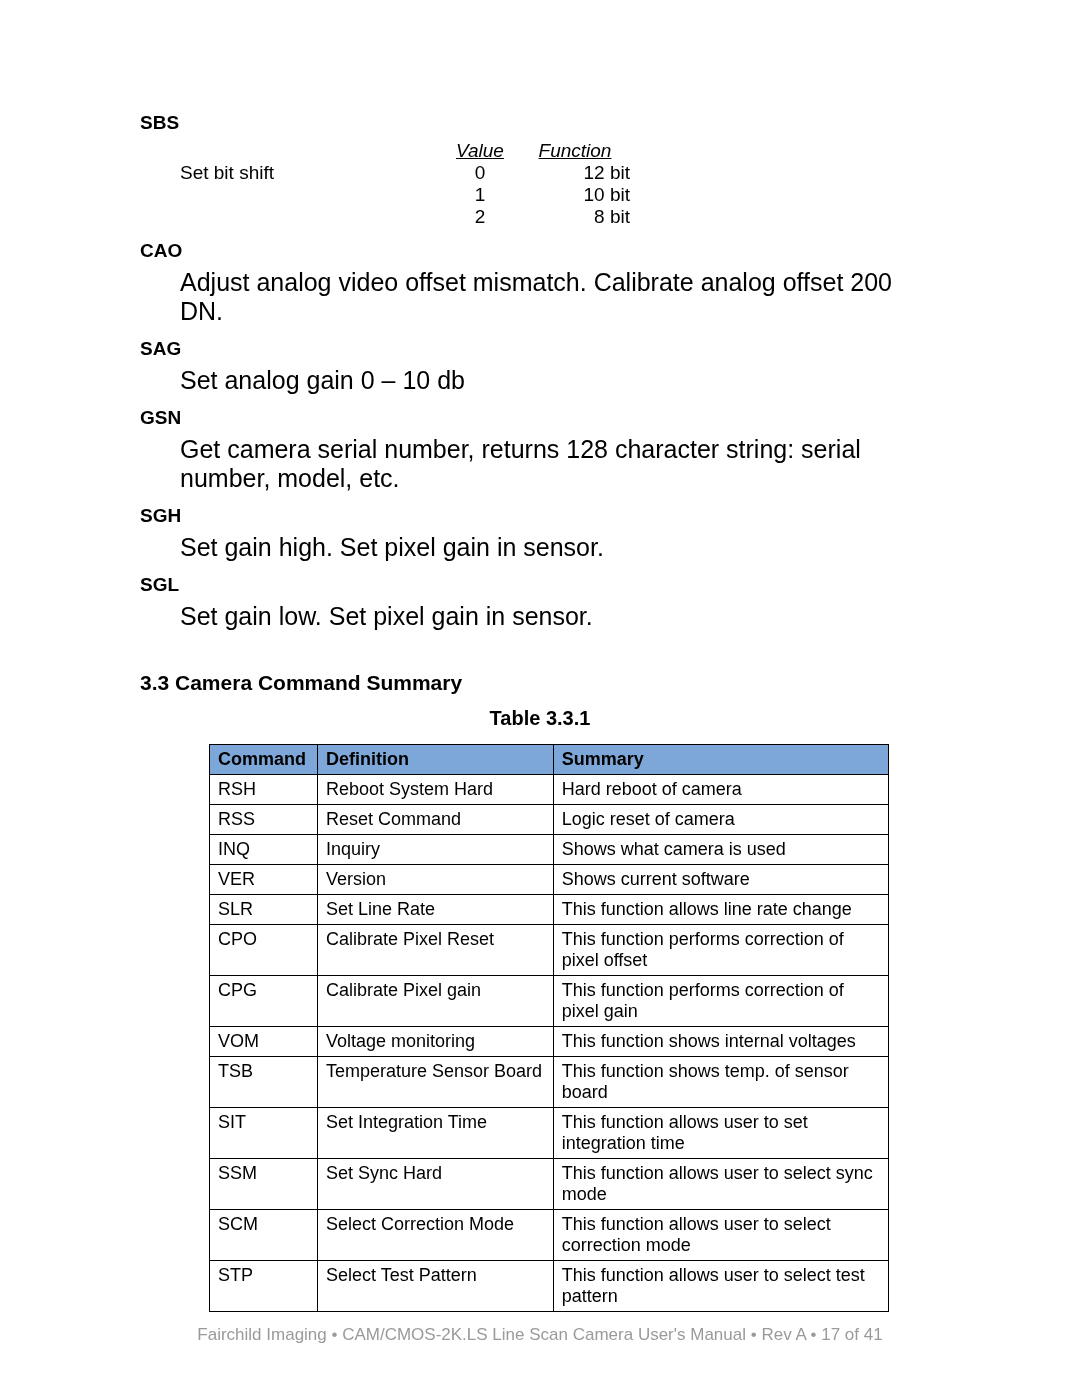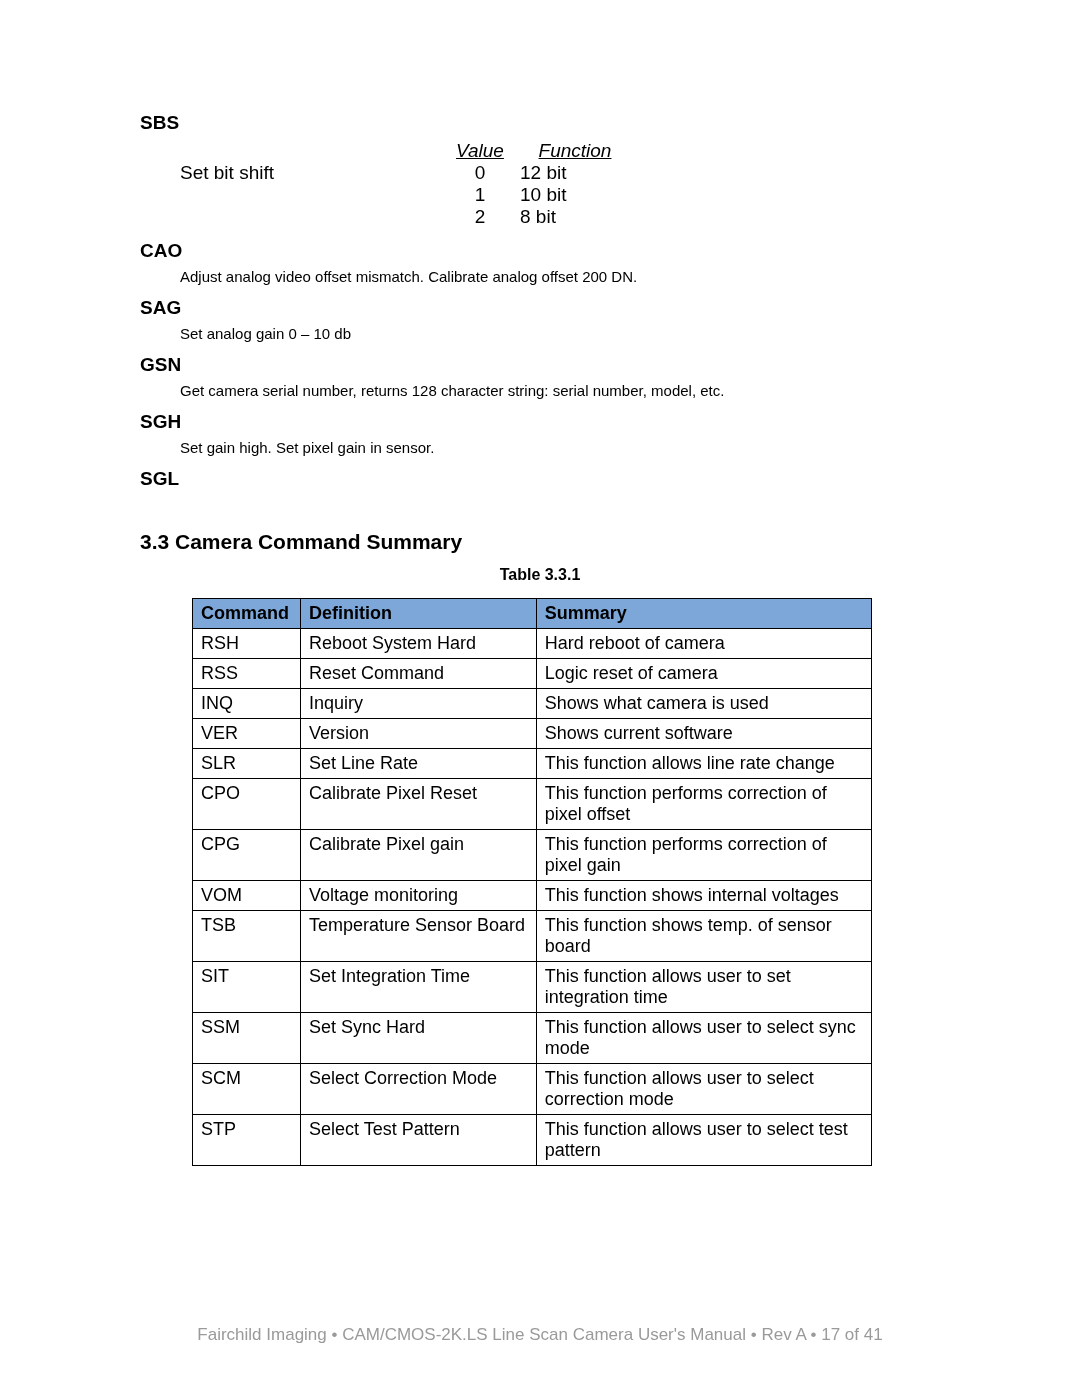--- a/index.html
+++ b/index.html
@@ -16,53 +16,53 @@
     color: #000;
     box-sizing: border-box;
     padding: 112px 140px 0 140px;
   }
   .cmd-heading {
     font-weight: bold;
     font-size: 19px;
     margin: 0 0 6px 0;
   }
   .desc {
-    font-size: 15px;
+    font-size: 25px;
     margin: 0 0 12px 40px;
   }
   
   .sbs-grid {
     display: grid;
     grid-template-columns: 260px 80px 110px;
     font-size: 19px;
     margin-left: 40px;
     margin-bottom: 12px;
   }
   .sbs-grid .header {
     text-decoration: underline;
     text-align: center;
     font-style: italic;
   }
   .sbs-grid .val { text-align: center; }
-  .sbs-grid .fn  { text-align: left; }
+  .sbs-grid .fn  { text-align: right; }
 
   .section-heading {
     font-weight: bold;
     font-size: 21px;
     margin: 40px 0 12px 0;
   }
   .table-caption {
     font-weight: bold;
-    font-size: 16px;
+    font-size: 20px;
     text-align: center;
     margin-bottom: 14px;
   }
   table.cmd-summary {
     border-collapse: collapse;
-    margin-left: 52px;
+    margin-left: 69px;
     width: 680px;
     font-size: 18px;
   }
   table.cmd-summary th,
   table.cmd-summary td {
     border: 1px solid #000;
     padding: 4px 8px;
     text-align: left;
     vertical-align: top;
   }
@@ -119,20 +119,21 @@
   <div>
     <div class="cmd-heading">GSN</div>
     <div class="desc">Get camera serial number, returns 128 character string:  serial number, model, etc.</div>
   </div>
   <div>
     <div class="cmd-heading">SGH</div>
     <div class="desc">Set gain high.  Set pixel gain in sensor.</div>
   </div>
   <div>
     <div class="cmd-heading">SGL</div>
+    <div class="desc">Set gain low.  Set pixel gain in sensor.</div>
   </div>
 
   <div class="section-heading">3.3  Camera Command Summary</div>
 
   <div class="table-caption">Table 3.3.1</div>
 
   <table class="cmd-summary">
     <colgroup>
       <col class="c1">
         <col class="c2">

